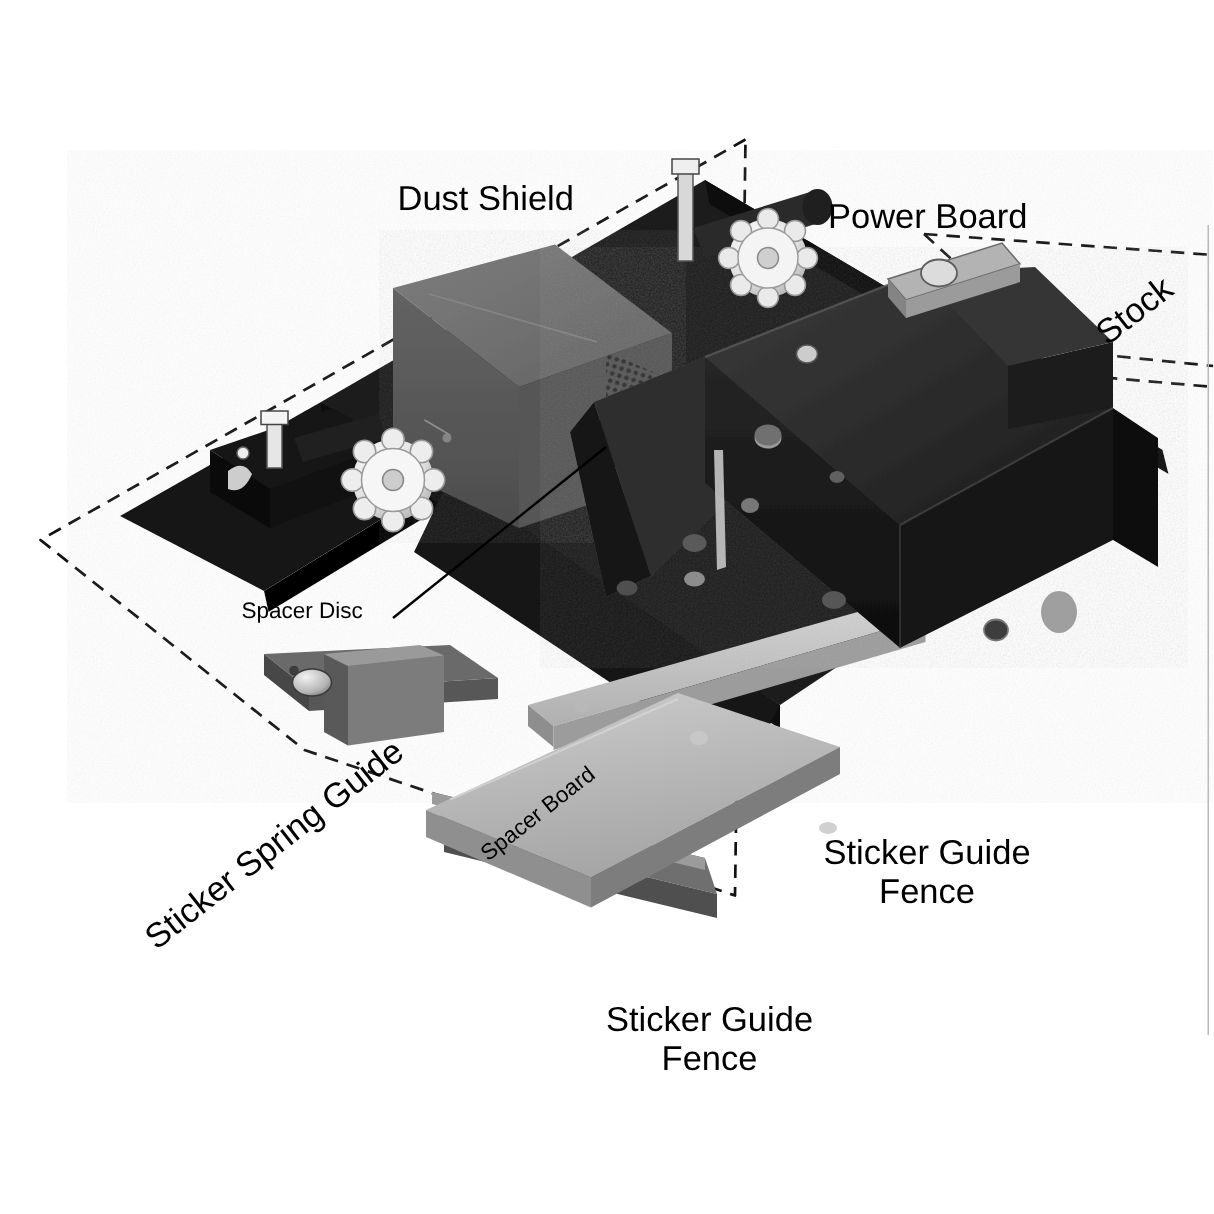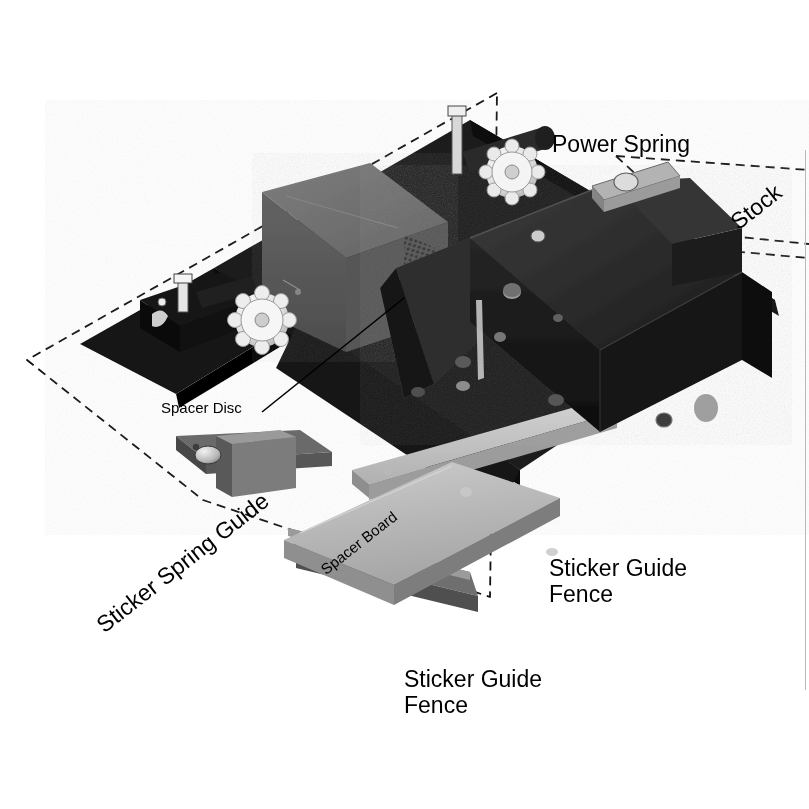--- a/index.html
+++ b/index.html
@@ -29,21 +29,21 @@
     position: absolute;
     color: #000000;
     font-family: "Liberation Sans", sans-serif;
     line-height: 1.12;
     white-space: pre;
     letter-spacing: 0px;
   }
   .label.lbl-large { font-size: 23px; }
   .label.lbl-small { font-size: 15px; }
   .label.lbl-rot   { transform-origin: 0 0; }
-  .label.center    { text-align: left; }
+  .label.center    { text-align: center; }
 
   
   #page-edge {
     position: absolute;
     left: 805px;
     top: 150px;
     width: 1px;
     height: 540px;
     background: #b9b9b9;
   }
@@ -276,22 +276,23 @@
       <ellipse cx="552" cy="552" rx="6" ry="4" fill="#d0d0d0"></ellipse>
       <ellipse cx="388" cy="471" rx="5" ry="4" fill="#b8b8b8"></ellipse>
       <ellipse cx="466" cy="492" rx="6" ry="5" fill="#c7c7c7"></ellipse>
     </g>
 
     <g>
       <line x1="262" y1="412" x2="404" y2="298" stroke="#000000" stroke-width="1.6"></line>
     </g>
   </svg>
 
-
-  <div class="label lbl-large" style="left:552px; top:132px;">Power Spring</div>
+  <div class="label lbl-large" style="left:265px; top:120px;">Dust Shield</div>
+
+  <div class="label lbl-large" style="left:552px; top:132px;">Power Board</div>
 
   <div class="label lbl-large lbl-rot" style="left:726px; top:215px; transform:rotate(-38deg);">Stock</div>
 
   <div class="label lbl-small" style="left:161px; top:400px;">Spacer Disc</div>
 
   <div class="label lbl-large lbl-rot" style="left:92px; top:618px; transform:rotate(-38deg);">Sticker Spring Guide</div>
 
   <div class="label lbl-small lbl-rot" style="left:318px; top:565px; transform:rotate(-38deg);">Spacer Board</div>
 
   <div class="label lbl-large center" style="left:549px; top:556px;">Sticker Guide

